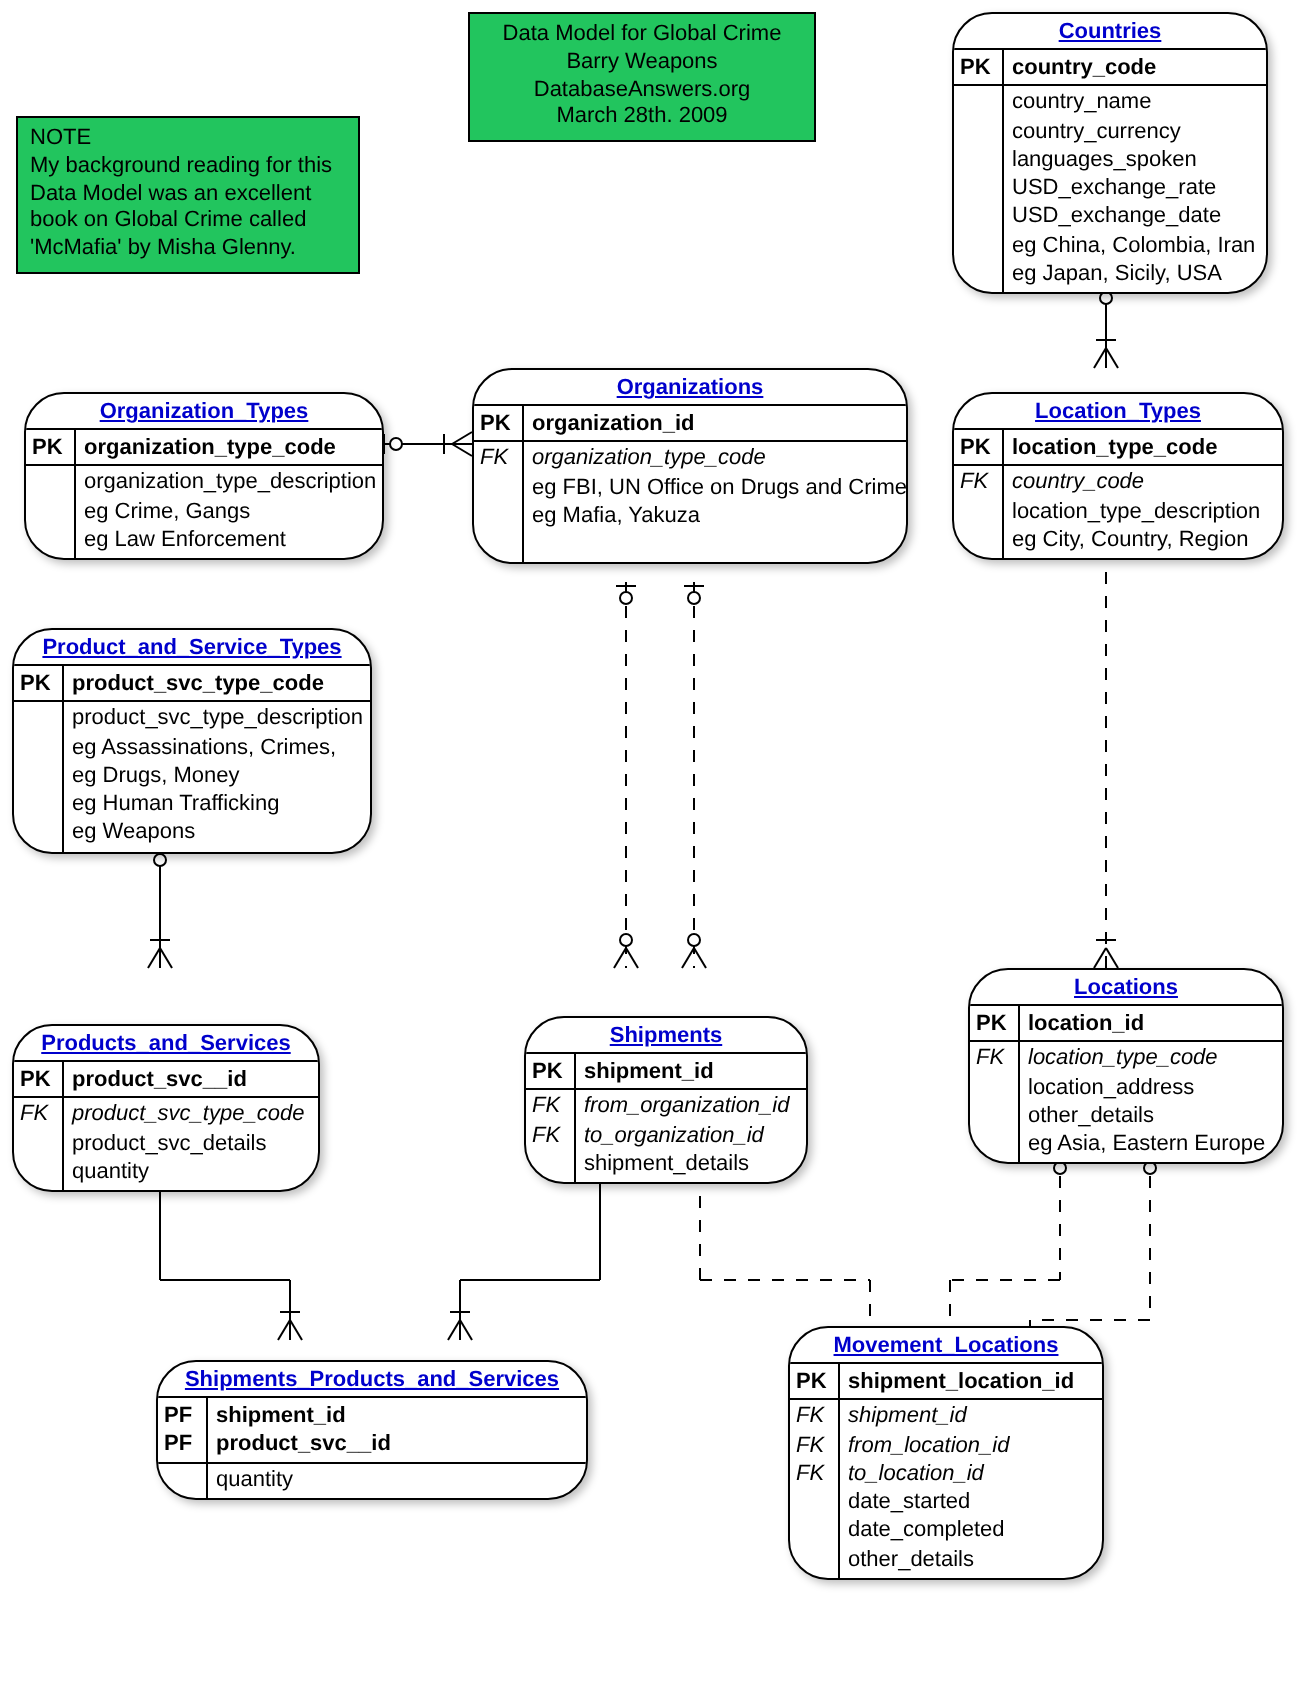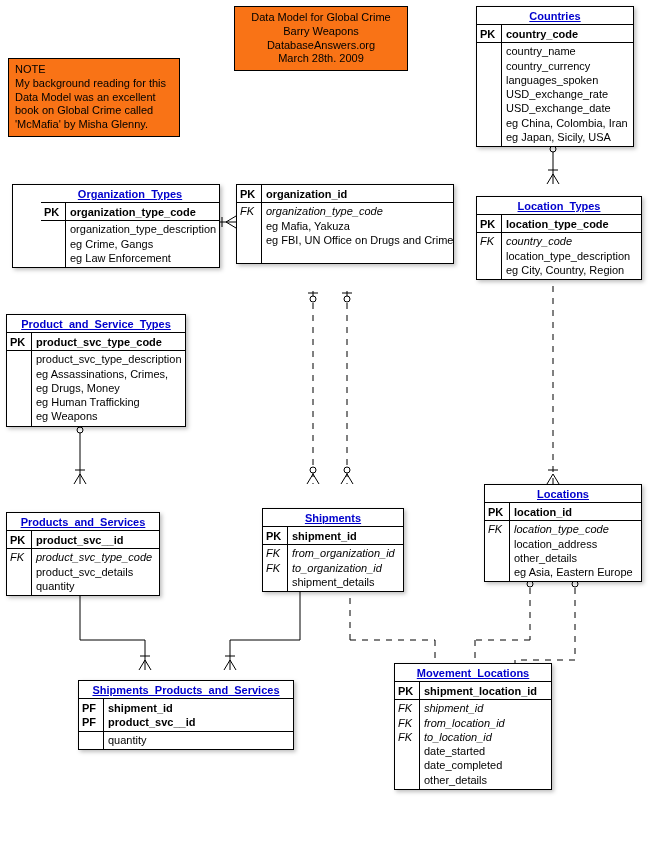--- a/index.html
+++ b/index.html
@@ -10,27 +10,27 @@
     background: #fff;
     font-family: Arial, Helvetica, sans-serif;
     font-size: 11px;
     position: relative;
     color: #000;
   }
   .note-box {
     position: absolute;
     border: 1px solid #000;
     padding: 4px 6px;
-    background: #f97316;
+    background: #22c55e;
     line-height: 1.25;
   }
   .entity {
     position: absolute;
     border: 1px solid #000;
-    border-radius: 0;
+    border-radius: 20px;
     background: #fff;
     box-shadow: 2px 2px 4px rgba(0,0,0,0.25);
     overflow: hidden;
   }
   .entity-title {
     text-align: center;
     font-weight: bold;
     color: #0000cc;
     padding: 3px 4px 2px 4px;
     border-bottom: 1px solid #000;
@@ -215,56 +215,57 @@
       <div class="col-attr">
         <div class="row pk"><span class="a">location_type_code</span></div>
         <div style="border-top: 1px solid rgb(0, 0, 0); margin: 1px -4px;"></div>
         <div class="row fk"><span class="a">country_code</span></div>
         <div class="row "><span class="a">location_type_description</span></div>
         <div class="row "><span class="a">eg City, Country, Region</span></div>
       </div>
     </div>
 </div>
 
-<div class="entity" style="left:12px; top:184px; width:178px;padding-left:28px;">
+<div class="entity" style="left:12px; top:196px; width:178px;">
   <div class="entity-title">Organization_Types</div>
   <div class="entity-body">
       <div class="col-key">
         <div class="row pk"><span class="k">PK</span></div>
         <div style="border-top: 1px solid rgb(0, 0, 0); margin: 1px -3px;"></div>
         <div class="row "><span class="k">&nbsp;</span></div>
         <div class="row "><span class="k">&nbsp;</span></div>
         <div class="row "><span class="k">&nbsp;</span></div>
       </div>
       <div class="col-attr">
         <div class="row pk"><span class="a">organization_type_code</span></div>
         <div style="border-top: 1px solid rgb(0, 0, 0); margin: 1px -4px;"></div>
         <div class="row "><span class="a">organization_type_description</span></div>
         <div class="row "><span class="a">eg Crime, Gangs</span></div>
         <div class="row "><span class="a">eg Law Enforcement</span></div>
       </div>
     </div>
 </div>
 
 <div class="entity" style="left:236px; top:184px; width:216px;">
+  <div class="entity-title">Organizations</div>
   <div class="entity-body">
       <div class="col-key">
         <div class="row pk"><span class="k">PK</span></div>
         <div style="border-top: 1px solid rgb(0, 0, 0); margin: 1px -3px;"></div>
         <div class="row fk"><span class="k">FK</span></div>
         <div class="row "><span class="k">&nbsp;</span></div>
         <div class="row "><span class="k">&nbsp;</span></div>
         <div class="row "><span class="k">&nbsp;</span></div>
       </div>
       <div class="col-attr">
         <div class="row pk"><span class="a">organization_id</span></div>
         <div style="border-top: 1px solid rgb(0, 0, 0); margin: 1px -4px;"></div>
         <div class="row fk"><span class="a">organization_type_code</span></div>
+        <div class="row "><span class="a">eg FBI, UN Office on Drugs and Crime</span></div>
         <div class="row "><span class="a">eg Mafia, Yakuza</span></div>
-        <div class="row "><span class="a">eg FBI, UN Office on Drugs and Crime</span></div>
       </div>
     </div>
 </div>
 
 <div class="entity" style="left:6px; top:314px; width:178px;">
   <div class="entity-title">Product_and_Service_Types</div>
   <div class="entity-body">
       <div class="col-key">
         <div class="row pk"><span class="k">PK</span></div>
         <div style="border-top: 1px solid rgb(0, 0, 0); margin: 1px -3px;"></div>

